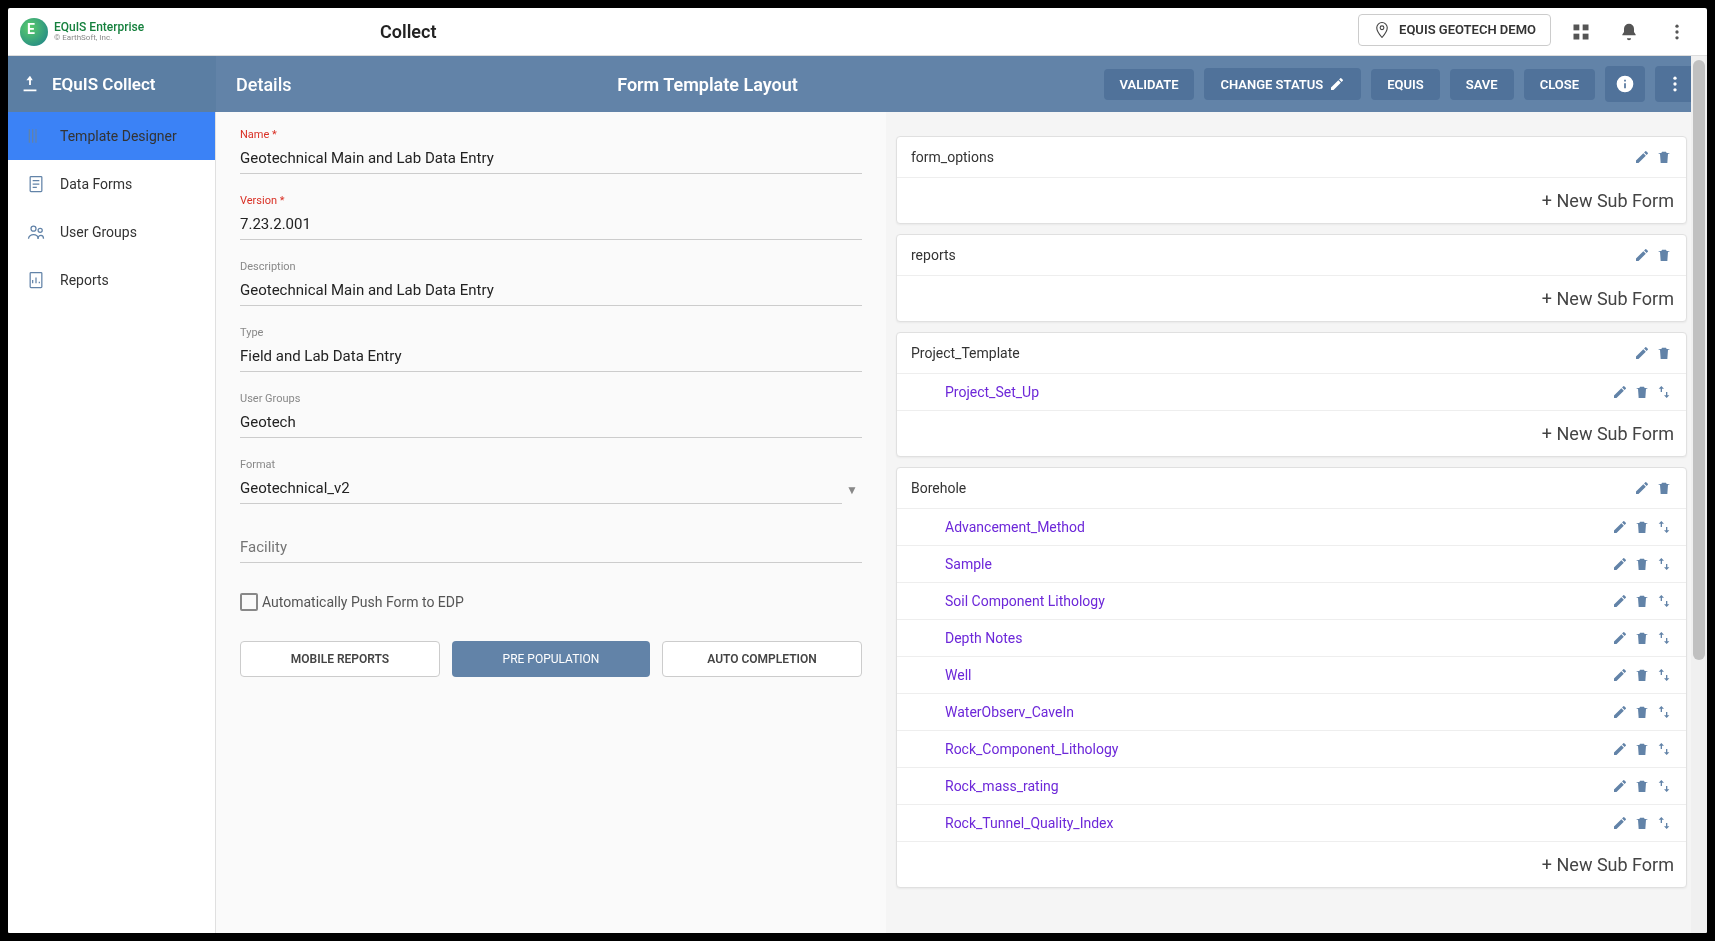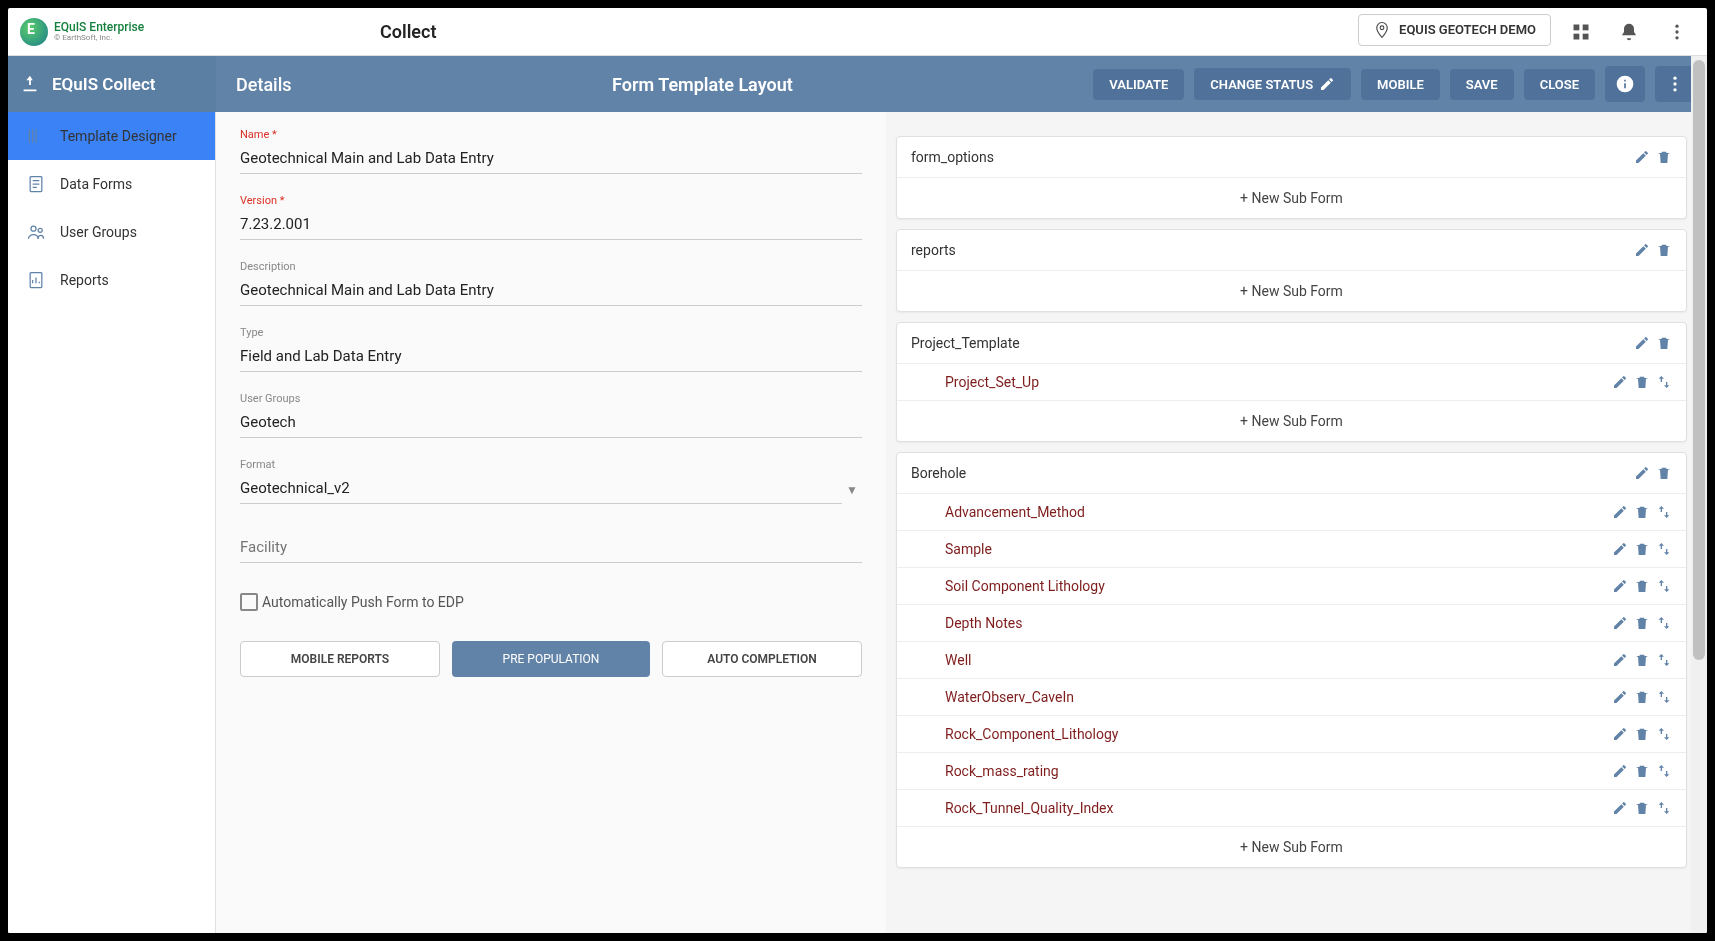--- a/index.html
+++ b/index.html
@@ -58,23 +58,23 @@
 .btn-outline { flex: 1; border: 1px solid #ccc; background: #fff; padding: 10px; font-size: 12px; font-weight: 600; color: #444; border-radius: 4px; cursor: pointer; }
 .btn-filled { flex: 1; border: none; background: #6283a8; color: #fff; padding: 10px; font-size: 12px; font-weight: 400; border-radius: 4px; cursor: pointer; }
 
 
 .tree-panel { flex: 1; padding: 24px 20px 24px 10px; overflow-y: auto; }
 .tree-card { background: #fff; border: 1px solid #e0e0e0; border-radius: 4px; margin-bottom: 10px; box-shadow: 0 1px 2px rgba(0,0,0,0.05); }
 .tree-header { display: flex; align-items: center; padding: 12px 14px; font-size: 14px; color: #333; }
 .tree-header-title { flex: 1; }
 .tree-icons { display: flex; gap: 6px; align-items: center; }
 .tree-icons svg { width: 16px; height: 16px; fill: #6283a8; cursor: pointer; }
-.tree-subrow { display: flex; align-items: center; padding: 10px 14px 10px 48px; border-top: 1px solid #eee; font-size: 14px; color: #7f1d1d; }
+.tree-subrow { display: flex; align-items: center; padding: 10px 14px 10px 48px; border-top: 1px solid #eee; font-size: 14px; color: #6d28d9; }
 .tree-subrow-title { flex: 1; }
-.tree-newsub { text-align: center; padding: 12px; border-top: 1px solid #eee; font-size: 14px; color: #444; cursor: pointer; }
+.tree-newsub { text-align: right; padding: 12px; border-top: 1px solid #eee; font-size: 18px; color: #444; cursor: pointer; }
 
 
 .fake-scroll { position: absolute; right: 0; top: 48px; bottom: 0; width: 16px; background: #f0f0f0; }
 .fake-scroll-thumb { position: absolute; top: 4px; width: 12px; left: 2px; height: 600px; background: #c0c0c0; border-radius: 6px; }
 </style>
 </head>
 <body>
 
 <div class="window">
 
@@ -130,21 +130,21 @@
     <div class="sub-section">Details</div>
     <div class="sub-center">Form Template Layout</div>
     <div class="sub-actions">
       <button class="action-btn">VALIDATE</button>
       <button class="action-btn">
         <span>CHANGE STATUS</span>
         <svg viewBox="0 0 24 24" width="16" height="16" fill="#fff">
             <path d="M3 17.25V21h3.75l11-11-3.75-3.75-11 11zM20.7 7.04a1 1 0 0 0 0-1.41l-2.34-2.34a1 1 0 0 0-1.41 0l-1.83 1.83 3.75 3.75 1.83-1.83z"></path>
           </svg>
       </button>
-      <button class="action-btn">MOBILE</button>
+      <button class="action-btn">EQUIS</button>
       <button class="action-btn">SAVE</button>
       <button class="action-btn">CLOSE</button>
       <div class="action-icon-btn">
         <svg viewBox="0 0 24 24">
             <path d="M12 2a10 10 0 1 0 0 20 10 10 0 0 0 0-20zm1 15h-2v-6h2v6zm0-8h-2V7h2v2z"></path>
           </svg>
       </div>
       <div class="action-icon-btn">
         <svg viewBox="0 0 24 24">
             <circle cx="12" cy="5" r="2"></circle>

